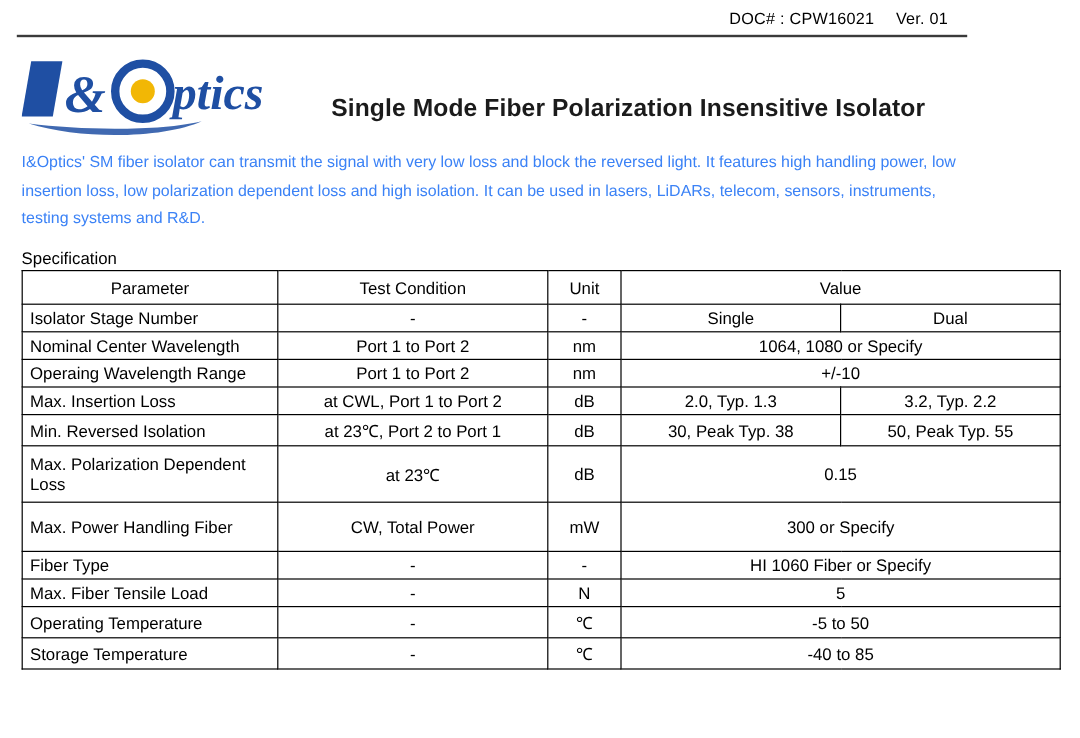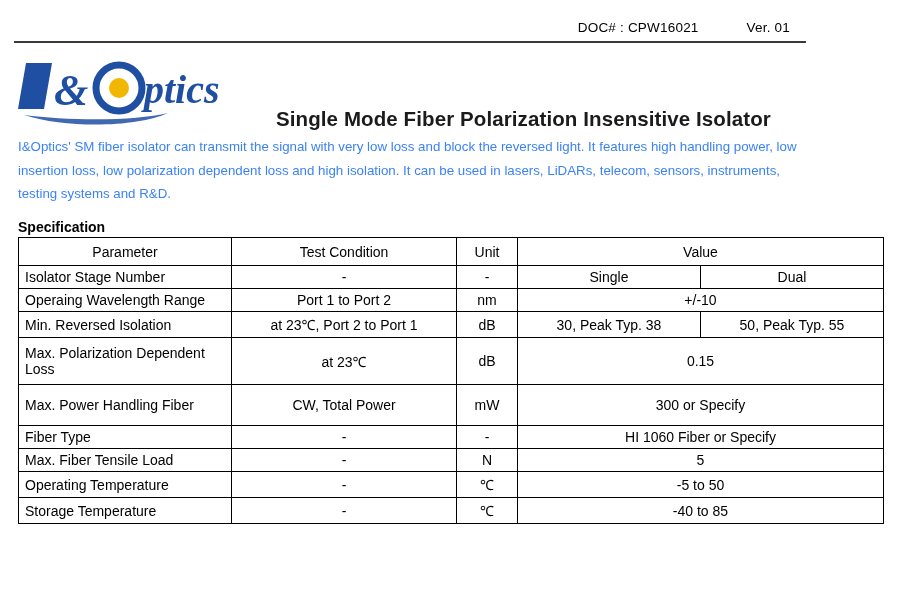--- a/index.html
+++ b/index.html
@@ -12,35 +12,35 @@
     background: #ffffff;
     font-family: "Liberation Sans", sans-serif;
     color: #000000;
     overflow: hidden;
   }
   .page {
     position: relative;
     width: 820px;
     height: 615px;
     box-sizing: border-box;
-    padding: 12px 18px;
+    padding: 0 18px;
   }
   
   .doc-line {
     display: flex;
     justify-content: flex-end;
     align-items: baseline;
     gap: 18px;
     font-size: 13.5px;
     padding-top: 8px;
     padding-right: 12px;
     letter-spacing: 0.2px;
   }
   .doc-line .doc-num { white-space: pre; }
-  .doc-line .doc-ver { white-space: pre; margin-left: 30px; }
+  .doc-line .doc-ver { white-space: pre; }
 
   .rule {
     height: 2px;
     background: #3a3a3a;
     margin-top: 6px;
     margin-left: -4px;
     margin-right: -4px;
   }
 
   
@@ -56,37 +56,37 @@
     height: 74px;
     flex: none;
   }
   .logo svg { display: block; }
 
   .main-title {
     font-size: 20.5px;
     font-weight: bold;
     color: #1b1b1b;
     margin-left: 26px;
-    margin-top: 54px;
+    margin-top: 38px;
     letter-spacing: 0.1px;
     white-space: nowrap;
   }
 
   
   .intro {
     font-size: 13.3px;
     line-height: 1.78;
     margin-top: 8px;
     color: #3b82f6;
     max-width: 868px;
   }
 
   .section-title {
     font-size: 14px;
-    font-weight: bold;
+    font-weight: normal;
     margin-top: 6px;
     margin-bottom: 2px;
   }
 
   
   table.spec {
     border-collapse: collapse;
     width: 866px;
     table-layout: fixed;
     font-size: 14px;
@@ -157,24 +157,37 @@
     </thead>
     <tbody>
       <tr>
         <td class="c-param">Isolator Stage Number</td>
         <td class="c-cond">-</td>
         <td class="c-unit">-</td>
         <td class="c-val">Single</td>
         <td class="c-val">Dual</td>
       </tr>
       <tr>
+        <td class="c-param">Nominal Center Wavelength</td>
+        <td class="c-cond">Port 1 to Port 2</td>
+        <td class="c-unit">nm</td>
+        <td class="c-val" colspan="2">1064, 1080 or Specify</td>
+      </tr>
+      <tr>
         <td class="c-param">Operaing Wavelength Range</td>
         <td class="c-cond">Port 1 to Port 2</td>
         <td class="c-unit">nm</td>
         <td class="c-val" colspan="2">+/-10</td>
+      </tr>
+      <tr>
+        <td class="c-param">Max. Insertion Loss</td>
+        <td class="c-cond">at CWL, Port 1 to Port 2</td>
+        <td class="c-unit">dB</td>
+        <td class="c-val">2.0, Typ. 1.3</td>
+        <td class="c-val">3.2, Typ. 2.2</td>
       </tr>
       <tr>
         <td class="c-param">Min. Reversed Isolation</td>
         <td class="c-cond">at 23℃, Port 2 to Port 1</td>
         <td class="c-unit">dB</td>
         <td class="c-val">30, Peak Typ. 38</td>
         <td class="c-val">50, Peak Typ. 55</td>
       </tr>
       <tr class="row-tall">
         <td class="c-param">Max. Polarization Dependent Loss</td>

